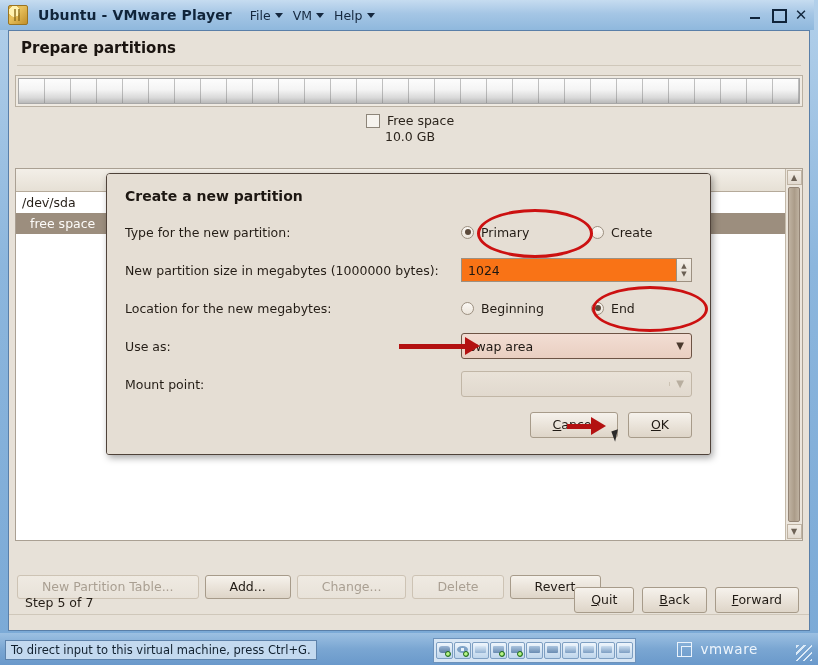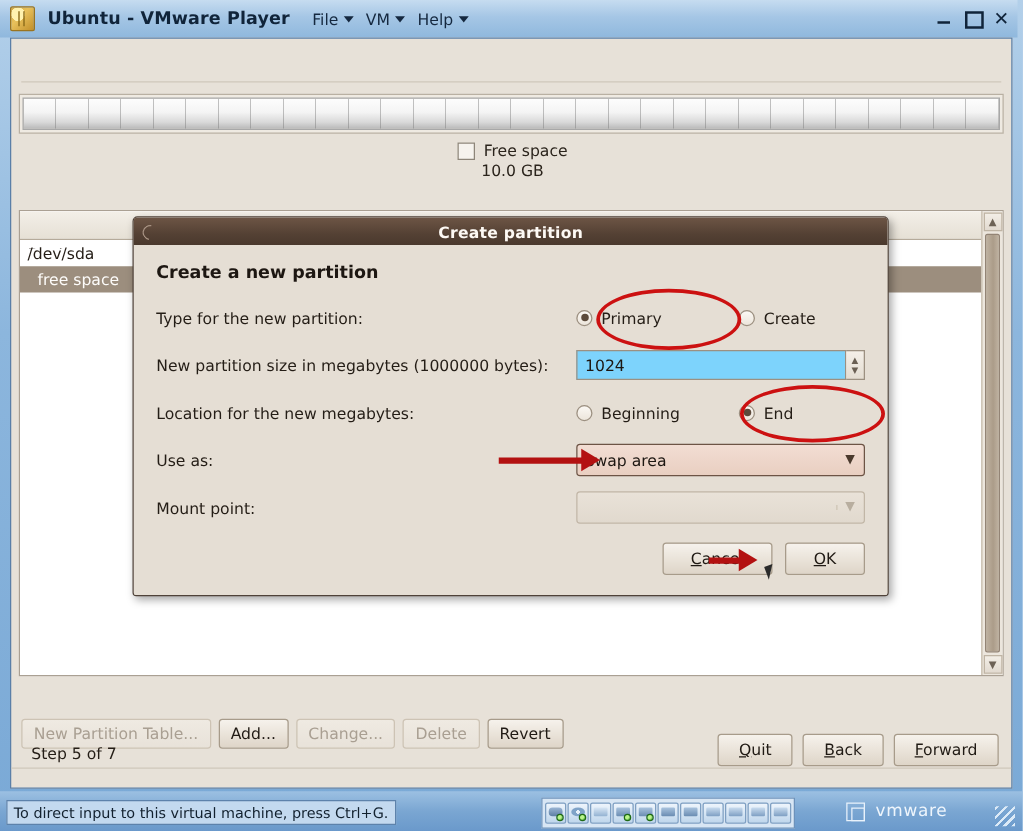--- a/index.html
+++ b/index.html
@@ -292,21 +292,21 @@
     gap: 6px;
     align-items: center;
   }
   .btn {
     font-family: "DejaVu Sans", "Liberation Sans", sans-serif;
     font-size: 12.5px;
     color: #201a14;
     background: linear-gradient(180deg, #f6f2ec 0%, #e9e2d8 55%, #ded5c8 100%);
     border: 1px solid #a79b8a;
     border-radius: 3px;
-    padding: 4px 9px;
+    padding: 4px 24px;
     box-sizing: border-box;
     white-space: nowrap;
     line-height: 1.15;
   }
   .btn.disabled {
     color: #a99f92;
     background: linear-gradient(180deg, #efeae2 0%, #e8e2d9 100%);
     border-color: #cdc3b4;
   }
 
@@ -421,21 +421,21 @@
     left: 50%; top: 50%;
     width: 6px; height: 6px;
     margin: -3px 0 0 -3px;
     border-radius: 50%;
     background: #5c4a3b;
   }
 
   .text-input {
     flex: 1 1 auto;
     height: 24px;
-    background: #7dd3fc;
+    background: #f97316;
     border: 1px solid #9c9081;
     box-sizing: border-box;
     display: flex;
     align-items: center;
     font-size: 12.5px;
     color: #1d1712;
     padding: 0 6px;
   }
   .spinner {
     width: 15px; height: 24px;
@@ -655,20 +655,21 @@
       </div>
       <div class="vm-winbtns">
         <div class="wb wb-min"></div>
         <div class="wb wb-max"></div>
         <div class="wb wb-close">✕</div>
       </div>
     </div>
 
     <div class="guest">
 
+      <div class="page-title">Prepare partitions</div>
       <div class="title-rule"></div>
 
       <div class="part-bar-wrap">
         <div class="part-bar">
           <div class="part-ticks"></div>
         </div>
       </div>
 
       <div class="legend">
         <div class="legend-row">
@@ -720,24 +721,20 @@
         </div>
         <div class="btn">
           <span class="mn">B</span><span>ack</span>
         </div>
         <div class="btn">
           <span class="mn">F</span><span>orward</span>
         </div>
       </div>
 
       <div class="dialog">
-        <div class="dlg-titlebar">
-          <span class="dlg-menubtn"></span>
-          <span class="dlg-title">Create partition</span>
-        </div>
 
         <div class="dlg-body">
           <div class="dlg-heading">Create a new partition</div>
 
           <div class="frow">
             <div class="flabel">Type for the new partition:</div>
             <div class="fctrl">
               <div class="radio-opt" style="width:130px;">
                 <span class="radio on"></span>
                 <span>Primary</span>

